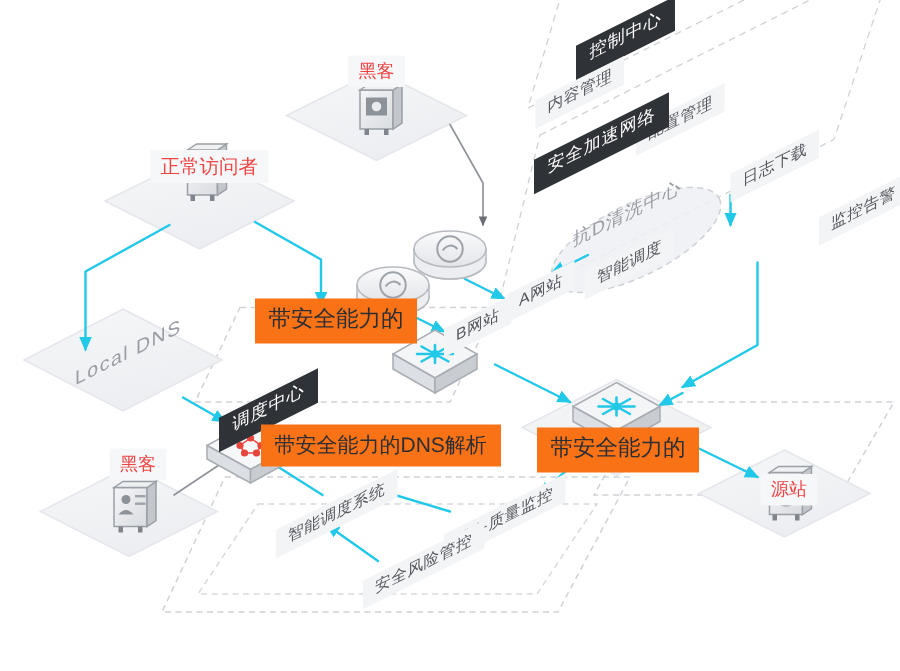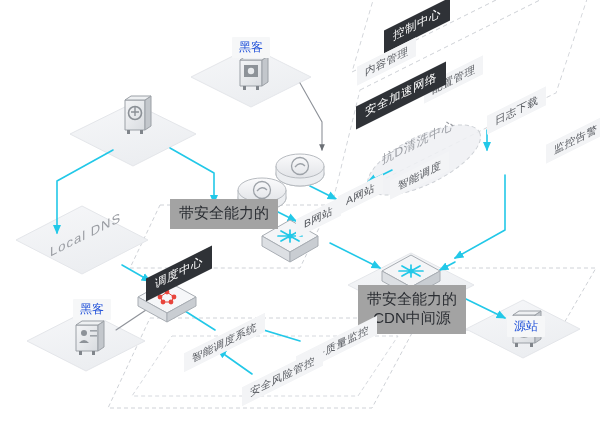--- a/index.html
+++ b/index.html
@@ -27,29 +27,29 @@
     color: #3d4045;
     white-space: nowrap;
     line-height: 1.18;
     box-sizing: border-box;
     text-align: center;
     font-weight: 400;
   }
   .lbl.flat {
     font-size: 12px;
     padding: 3px 7px 4px 7px;
-    color: #1d4ed8;
+    color: #ef4444;
     background: #f6f7f8;
     border-radius: 1px;
   }
   .lbl.big {
     font-size: 15px;
     padding: 5px 9px 6px 9px;
     color: #2b2e33;
-    background: #a3a3a3;
+    background: #f97316;
   }
   .lbl.dark {
     background: #2f3237;
     color: #ffffff;
     font-size: 11.5px;
     padding: 4px 9px 5px 9px;
     letter-spacing: .5px;
   }
   .lbl.iso {
     font-size: 10.5px;
@@ -289,38 +289,39 @@
   <div class="lbl iso skewR" style="left:546px; top:130px;">监控告警</div>
 
   <div class="lbl dark skewR" style="left:356px; top:84px;">安全加速网络</div>
 
   <div class="lbl ghost skewR" style="left:382px; top:135px; background:transparent;">抗D清洗中心</div>
 
   <div class="lbl iso skewR" style="left:390px; top:166px;">智能调度</div>
 
   <div class="lbl flat" style="left:232px; top:37px;">黑客</div>
 
+  <div class="lbl flat" style="left:100px; top:100px; font-size:13px;">正常访问者</div>
 
   <div class="lbl ghost skewR" style="left:50px; top:227px; font-size:13px; letter-spacing:1px;">Local DNS</div>
 
   <div class="lbl flat" style="left:73px; top:299px;">黑客</div>
 
   <div class="lbl big two" style="left:170px; top:199px; text-align:left;">
     <div>带安全能力的</div>
   </div>
 
   <div class="lbl iso skewR" style="left:338px; top:185px;">A网站</div>
   <div class="lbl iso skewR" style="left:296px; top:208px;">B网站</div>
 
   <div class="lbl dark skewR" style="left:146px; top:262px;">调度中心</div>
 
+  <div class="lbl big" style="left:174px; top:283px; font-size:14px;">带安全能力的DNS解析</div>
 
   <div class="lbl big two" style="left:358px; top:285px; text-align:center;">
     <div>带安全能力的</div>
-    <div>CDN中间源</div>
   </div>
 
   <div class="lbl flat" style="left:507px; top:316px;">源站</div>
 
   <div class="lbl iso skewR" style="left:184px; top:333px;">智能调度系统</div>
   <div class="lbl iso skewR" style="left:296px; top:336px;">服务质量监控</div>
   <div class="lbl iso skewR" style="left:242px; top:367px;">安全风险管控</div>
 
 </div>
 

